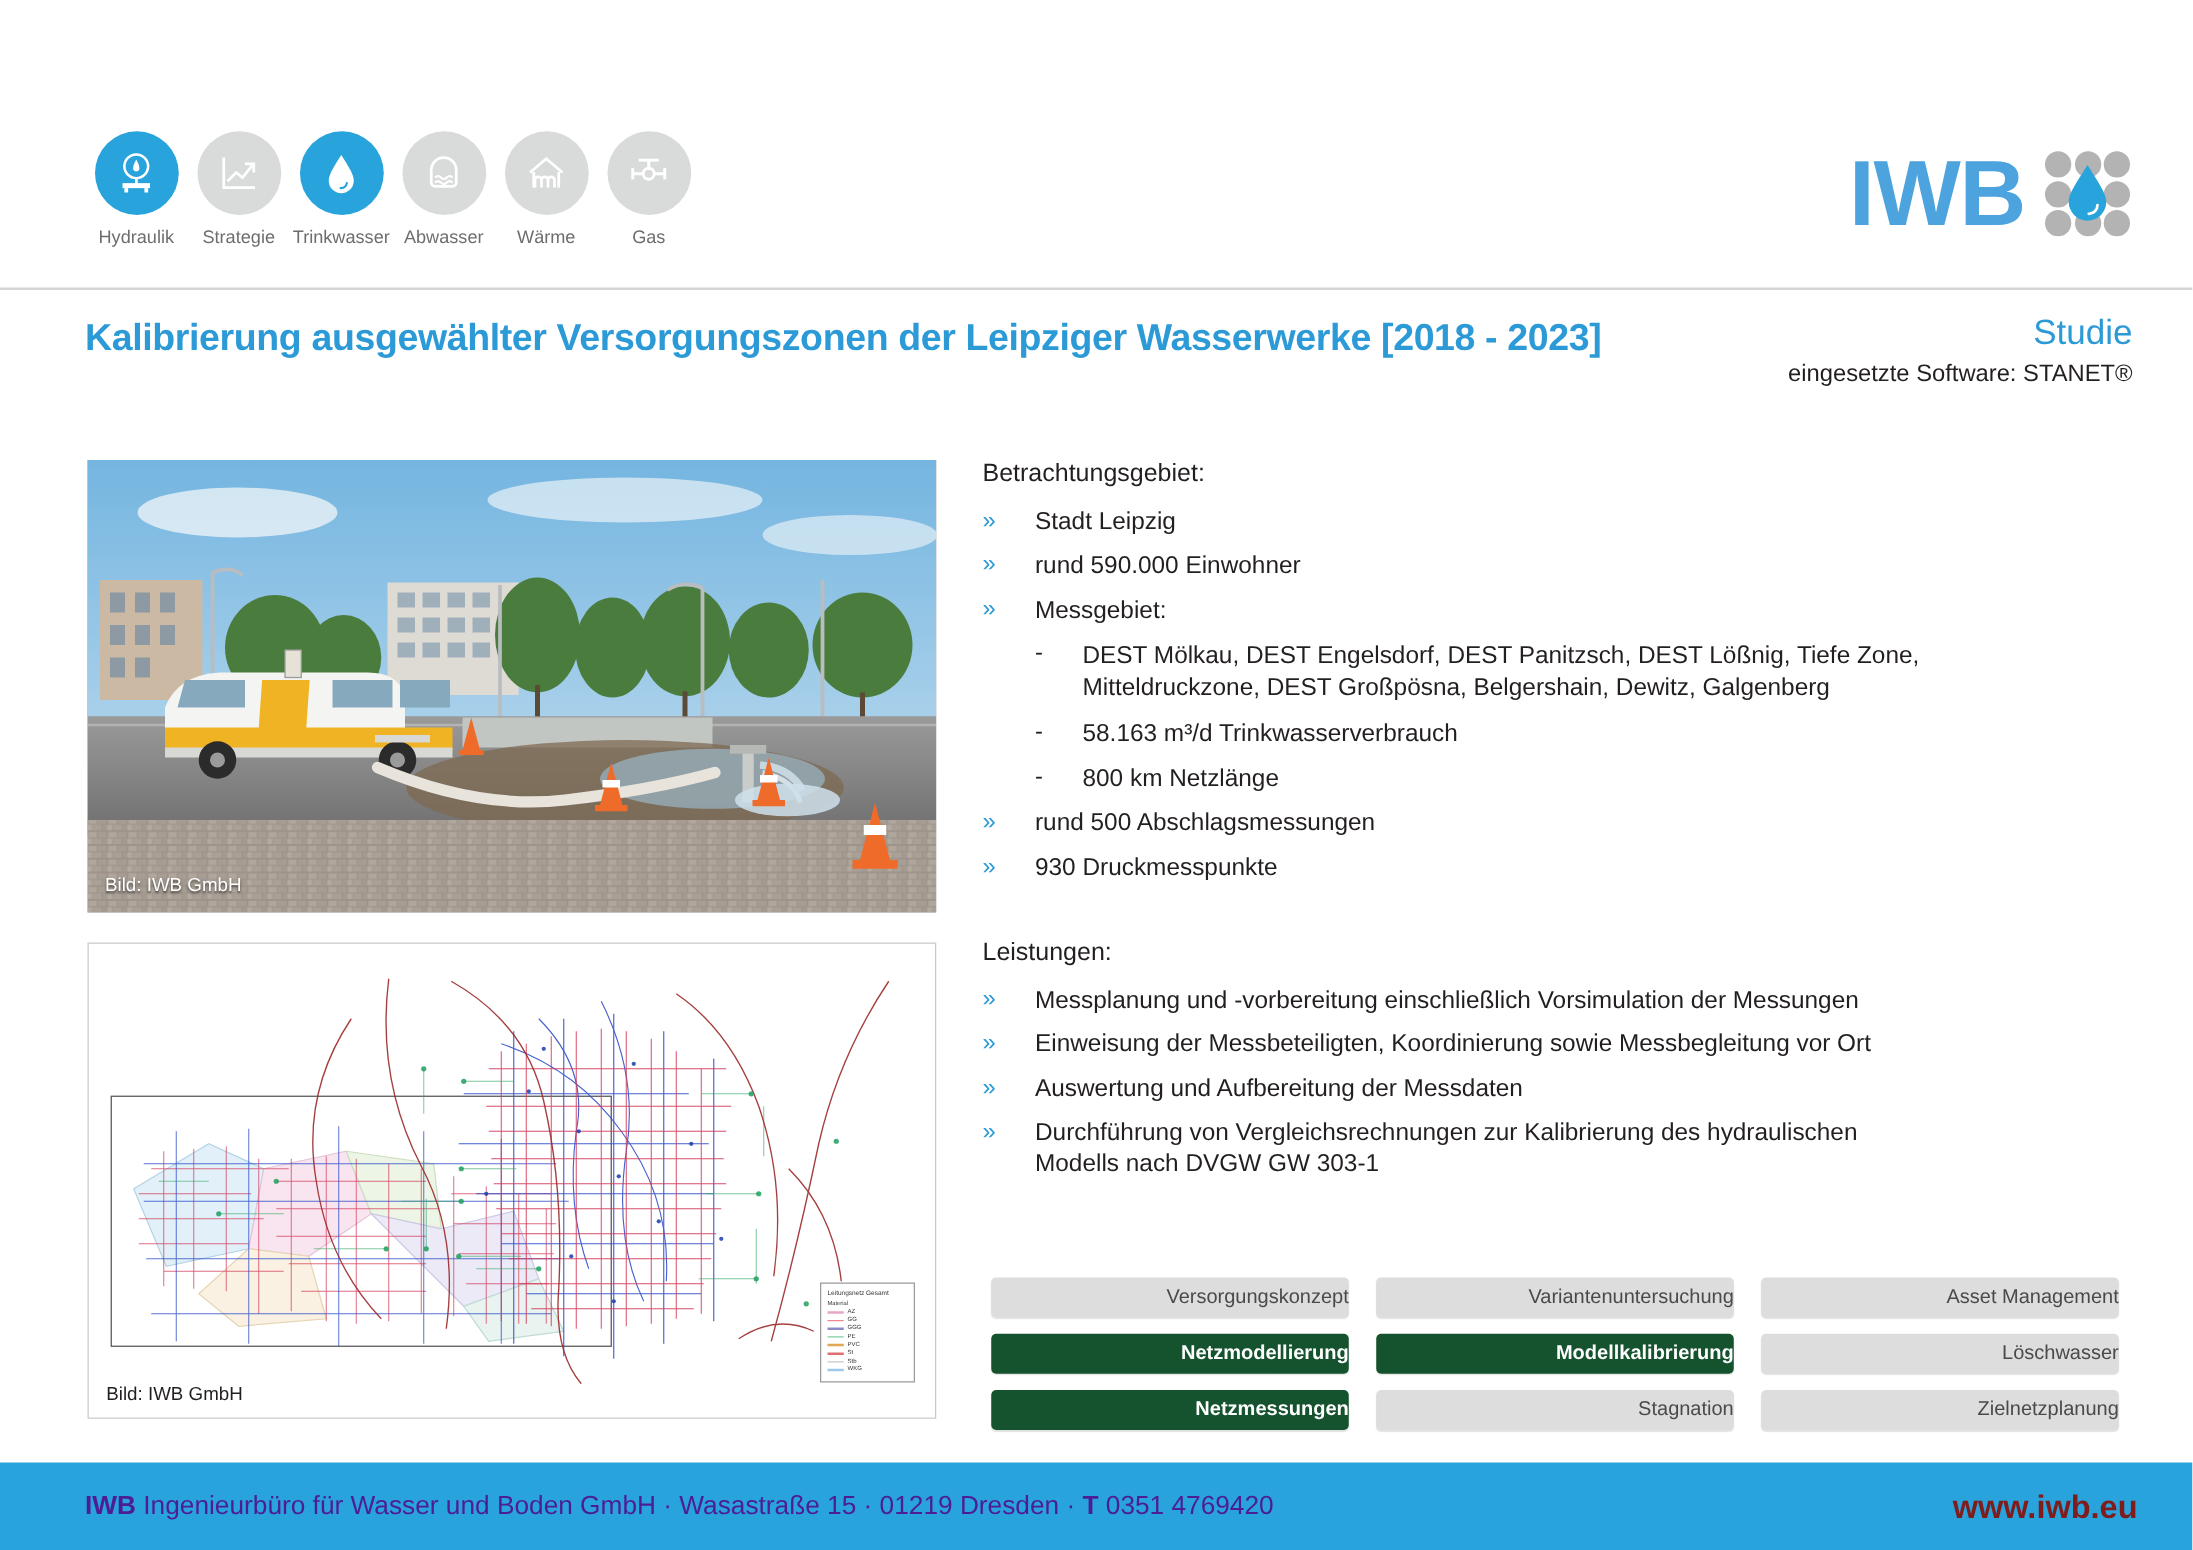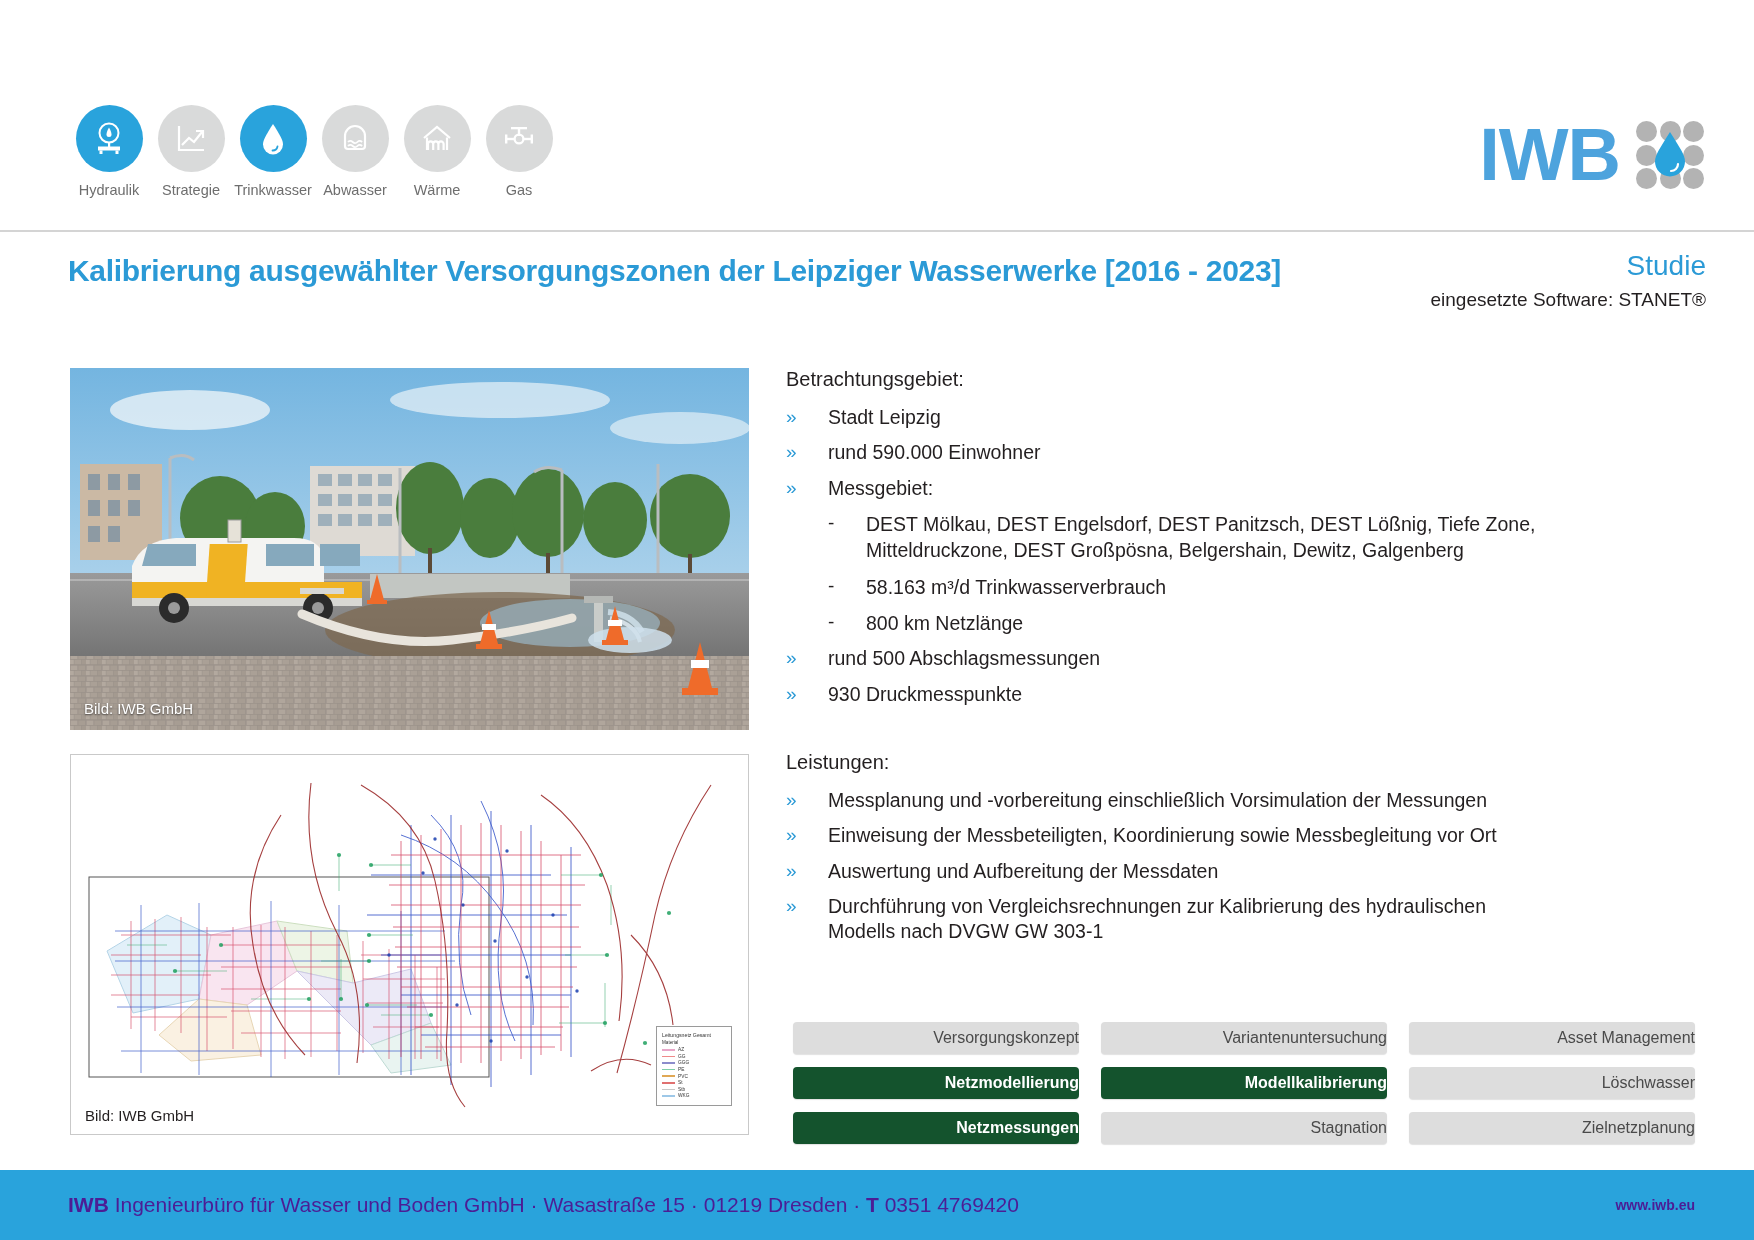--- a/index.html
+++ b/index.html
@@ -159,22 +159,22 @@
     background:#29a3dc;
     display:flex; align-items:center;
   }
   .footer-left {
     position:absolute; left:68px;
     font-size:21px; color:#4c1d95;
     font-family:"Liberation Sans", sans-serif;
   }
   .footer-left b { font-weight:bold; }
   .footer-right {
-    position:absolute; right:59px;
-    font-size:14px; color:#4c1d95; font-weight:bold;
+    position:absolute; right:44px;
+    font-size:26px; color:#7f1d1d; font-weight:bold;
     font-family:"Liberation Sans", sans-serif;
   }
 </style>
 </head>
 <body>
 
 <div class="header">
 
   <div class="icon-nav">
 
@@ -265,21 +265,21 @@
       <div class="logo-dot" style="left:49px; top:49px;"></div>
       <svg class="logo-drop" viewBox="0 0 36 48">
         <path d="M18 1 C28 17 33 24 33 30.5 A15 15 0 0 1 3 30.5 C3 24 8 17 18 1Z" fill="#29a3dc"></path>
         <path d="M26 33 A7 7 0 0 1 19 40" fill="none" stroke="#fff" stroke-width="2.2" stroke-linecap="round"></path>
       </svg>
     </div>
   </div>
 </div>
 
 <div class="title-row">
-  <div class="page-title">Kalibrierung ausgewählter Versorgungszonen der Leipziger Wasserwerke [2016 - 2023]</div>
+  <div class="page-title">Kalibrierung ausgewählter Versorgungszonen der Leipziger Wasserwerke [2018 - 2023]</div>
   <div class="studie">Studie</div>
   <div class="software">eingesetzte Software: STANET®</div>
 </div>
 
 <div class="photo">
   <svg width="679" height="362" viewBox="0 0 679 362">
     <defs>
       <linearGradient id="sky" x1="0" y1="0" x2="0" y2="1">
         <stop offset="0%" stop-color="#74b5e0"></stop>
           <stop offset="100%" stop-color="#cfe4f2"></stop>

